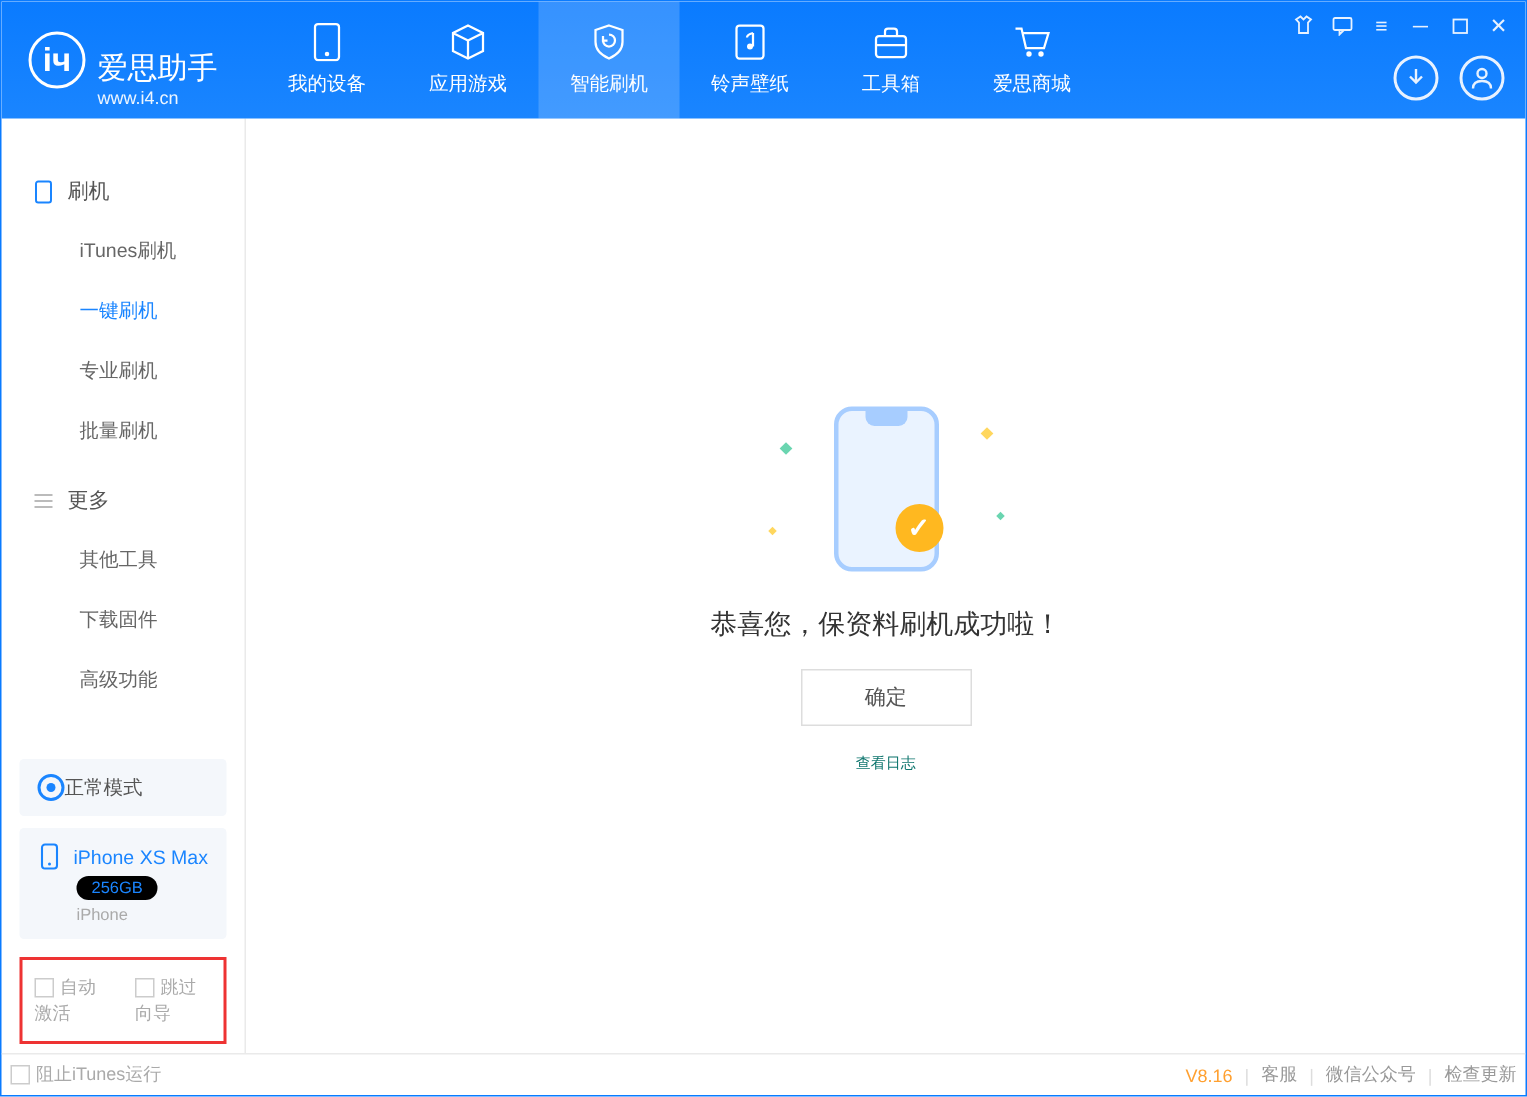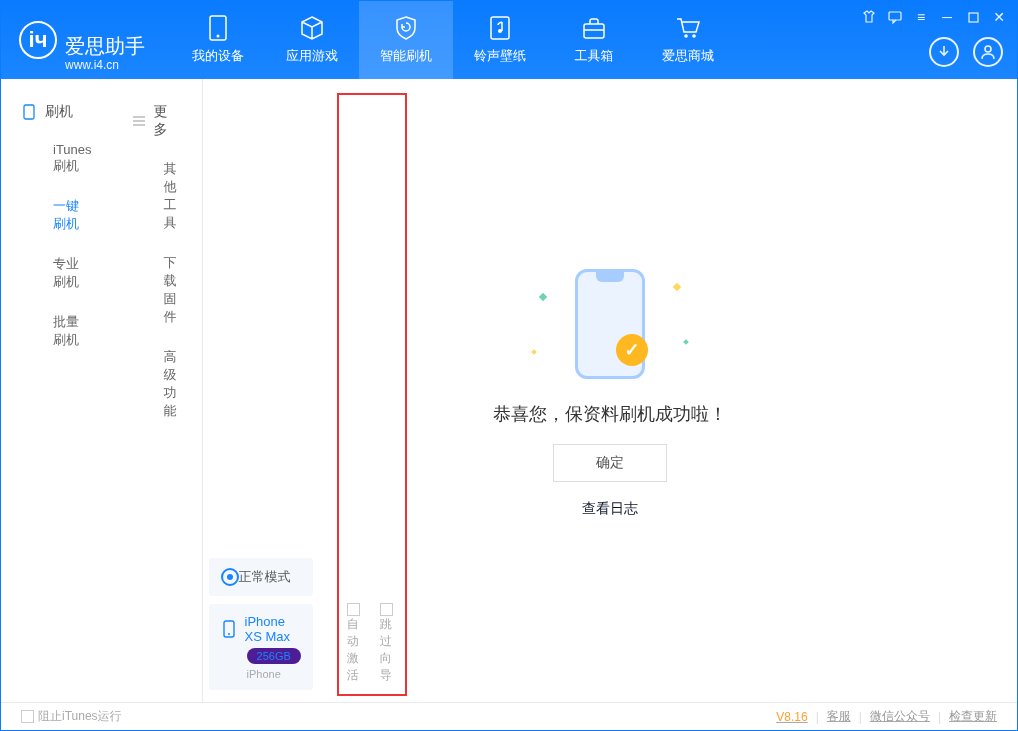--- a/index.html
+++ b/index.html
@@ -17,56 +17,56 @@
 .tab.active { background: rgba(255,255,255,0.18); }
 .tab-icon { width: 26px; height: 26px; display: flex; align-items: center; justify-content: center; }
 
 .window-controls { position: absolute; right: 10px; top: 8px; display: flex; gap: 10px; align-items: center; }
 .wc { width: 16px; height: 16px; display: flex; align-items: center; justify-content: center; cursor: pointer; color: #e8f2ff; font-size: 14px; }
 
 .header-actions { position: absolute; right: 14px; bottom: 12px; display: flex; gap: 14px; }
 .act-circle { width: 30px; height: 30px; border: 2px solid #e8f2ff; border-radius: 50%; display: flex; align-items: center; justify-content: center; cursor: pointer; }
 
 .body { display: flex; height: calc(731px - 78px - 28px - 2px); }
-.sidebar { width: 202px; border-right: 1px solid #eaeaea; padding-top: 14px; display: flex; }
+.sidebar { width: 163px; border-right: 1px solid #eaeaea; padding-top: 30px; display: flex; flex-direction: column; }
 .sb-group { padding: 0 0 8px 0; }
 .sb-header { display: flex; align-items: center; gap: 8px; padding: 10px 20px; color: #555; font-size: 14px; font-weight: 500; }
 .sb-hicon { width: 16px; height: 16px; display: flex; align-items: center; justify-content: center; color: #888; }
 .sb-item { padding: 11px 20px 11px 52px; color: #666; font-size: 13px; cursor: pointer; }
 .sb-item.selected { color: #1a85ff; }
 
 .device-cards { margin-top: auto; padding: 0 12px 12px 12px; display: flex; flex-direction: column; gap: 8px; }
 .card { background: #f4f7fb; border-radius: 3px; padding: 10px 12px; display: flex; align-items: center; font-size: 13px; color: #555; }
 .card-dev { flex-direction: column; align-items: flex-start; gap: 4px; }
 .dev-row { display: flex; align-items: center; gap: 8px; width: 100%; }
 .ic-ring { width: 18px; height: 18px; border: 2px solid #1a85ff; border-radius: 50%; display: flex; align-items: center; justify-content: center; }
 .ic-ring-inner { width: 6px; height: 6px; background: #1a85ff; border-radius: 50%; }
-.pill { display: inline-block; background: #4c1d95; color: #1a85ff; font-size: 11px; padding: 2px 10px; border-radius: 10px; margin-left: 26px; }
+.pill { display: inline-block; background: #000000; color: #1a85ff; font-size: 11px; padding: 2px 10px; border-radius: 10px; margin-left: 26px; }
 .dev-sub { color: #aaa; font-size: 11px; margin-left: 26px; }
 
 .bottom-checks { border: 2px solid #e33; margin: 0 12px 6px 12px; padding: 10px 8px; display: flex; gap: 16px; align-items: flex-end; font-size: 12px; color: #aaa; }
 .cb { width: 13px; height: 13px; border: 1px solid #ccc; display: inline-block; margin-right: 4px; vertical-align: middle; }
 
 .main { flex: 1; position: relative; display: flex; flex-direction: column; align-items: center; justify-content: center; gap: 18px; }
 .illus { width: 120px; height: 120px; position: relative; display: flex; align-items: center; justify-content: center; }
 .phone { width: 70px; height: 110px; border: 3px solid #a7cdff; border-radius: 12px; background: #eaf3ff; position: relative; }
 .phone::before { content: ''; position: absolute; top: 0; left: 50%; transform: translateX(-50%); width: 28px; height: 10px; background: #a7cdff; border-radius: 0 0 6px 6px; }
 .check-badge { position: absolute; right: -6px; bottom: 10px; width: 32px; height: 32px; background: #ffb820; border-radius: 50%; display: flex; align-items: center; justify-content: center; color: #fff; font-size: 18px; font-weight: bold; }
 .sparkle { position: absolute; width: 6px; height: 6px; background: #ffd75e; transform: rotate(45deg); }
 .sparkle.s1 { left: -10px; top: 30px; background: #6ad5b0; }
 .sparkle.s2 { right: -10px; top: 20px; }
 .sparkle.s3 { left: -18px; bottom: 30px; width: 4px; height: 4px; }
 .sparkle.s4 { right: -18px; bottom: 40px; background: #6ad5b0; width: 4px; height: 4px; }
 
 .msg { font-size: 18px; color: #333; }
 .ok-btn { border: 1px solid #ddd; background: #fff; padding: 9px 42px; font-size: 14px; color: #555; cursor: pointer; }
-.log-link { color: #0f172a; font-size: 14px; cursor: pointer; }
-
-.footer { height: 28px; border-top: 1px solid #eaeaea; display: flex; align-items: center; padding: 0 20px; font-size: 12px; color: #aaa; gap: 4px; }
-.footer-right { margin-left: auto; display: flex; align-items: center; gap: 8px; text-decoration: underline; }
+.log-link { color: #0f766e; font-size: 10px; cursor: pointer; }
+
+.footer { height: 28px; border-top: 1px solid #eaeaea; display: flex; align-items: center; padding: 0 6px; font-size: 12px; color: #aaa; gap: 4px; }
+.footer-right { margin-left: auto; display: flex; align-items: center; gap: 8px; }
 .f-link { color: #999; cursor: pointer; }
 .f-sep { color: #ddd; }
 .f-ver { color: #ffa030; }
 
 svg { display: block; }
 </style>
 </head>
 <body>
 
 <div class="header">

